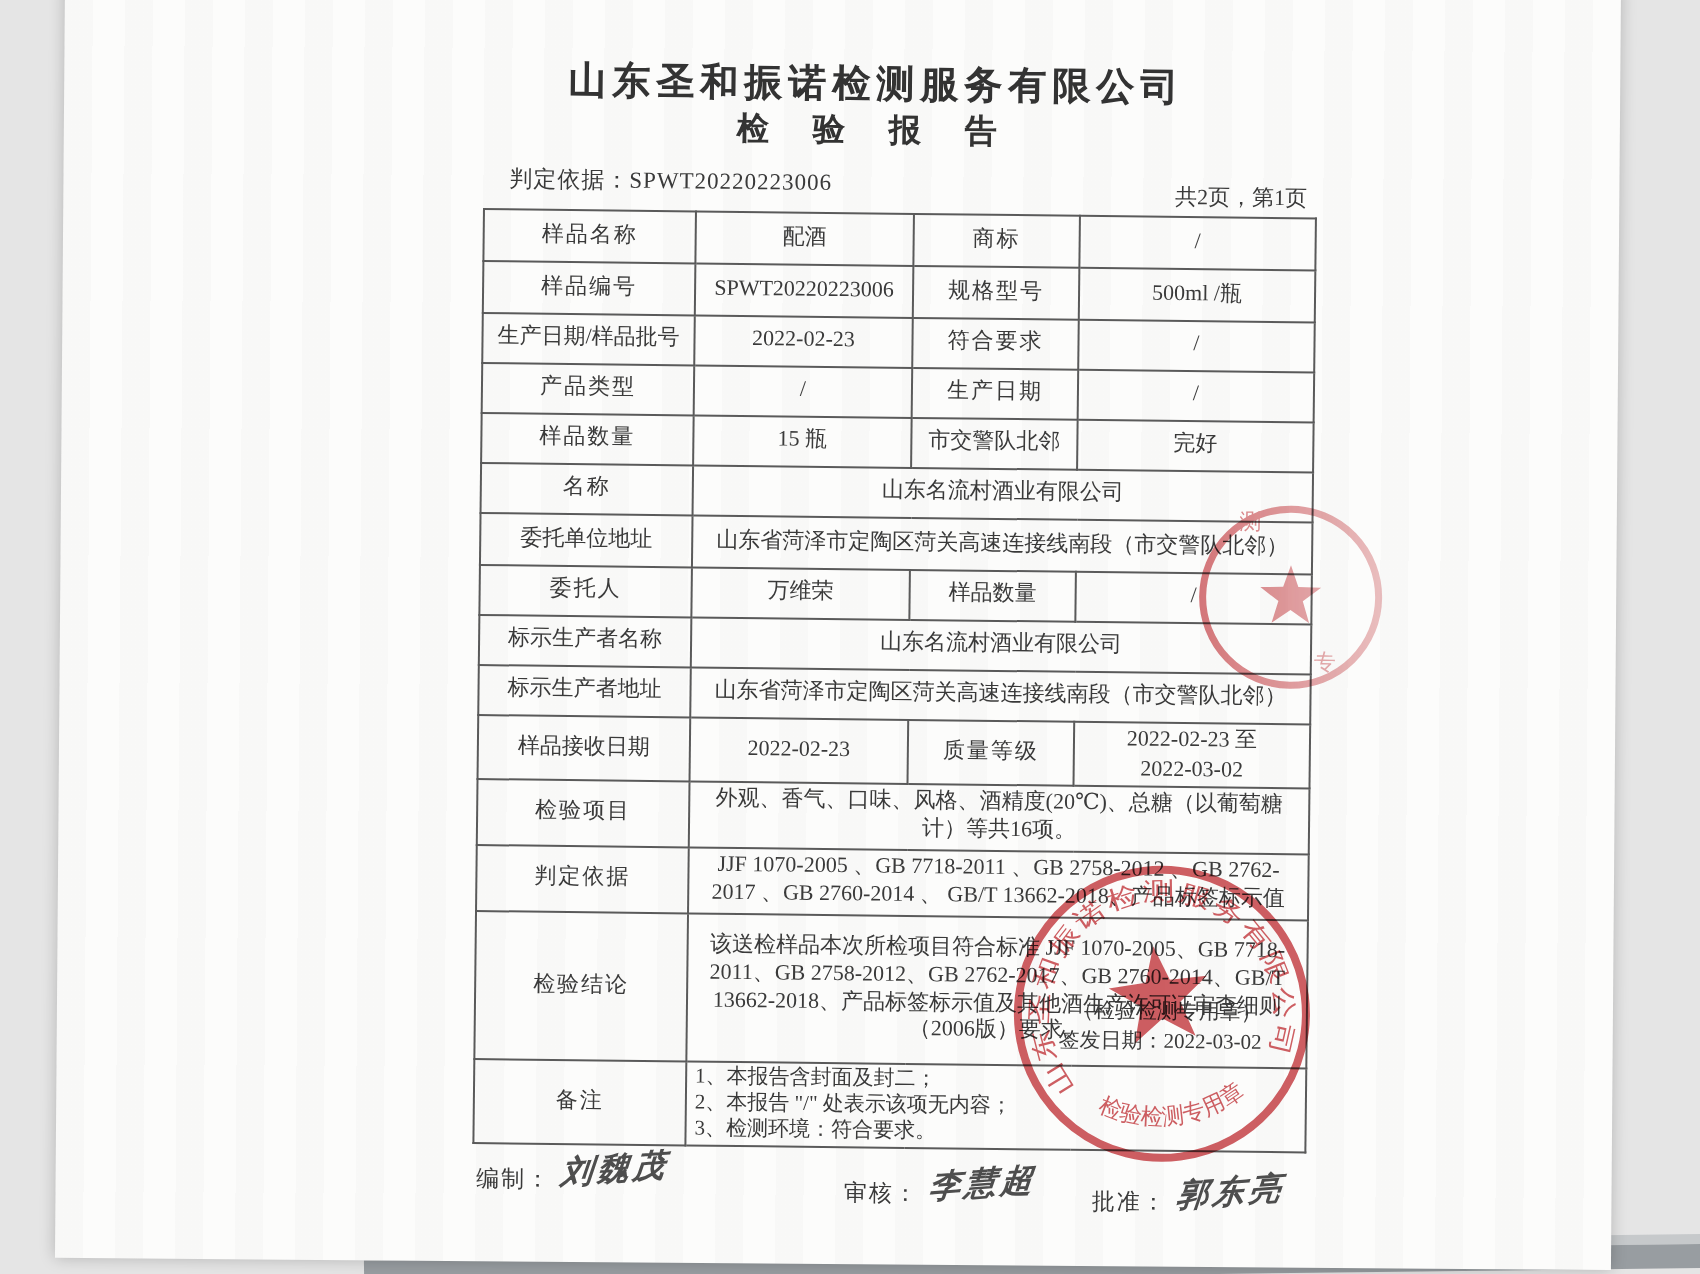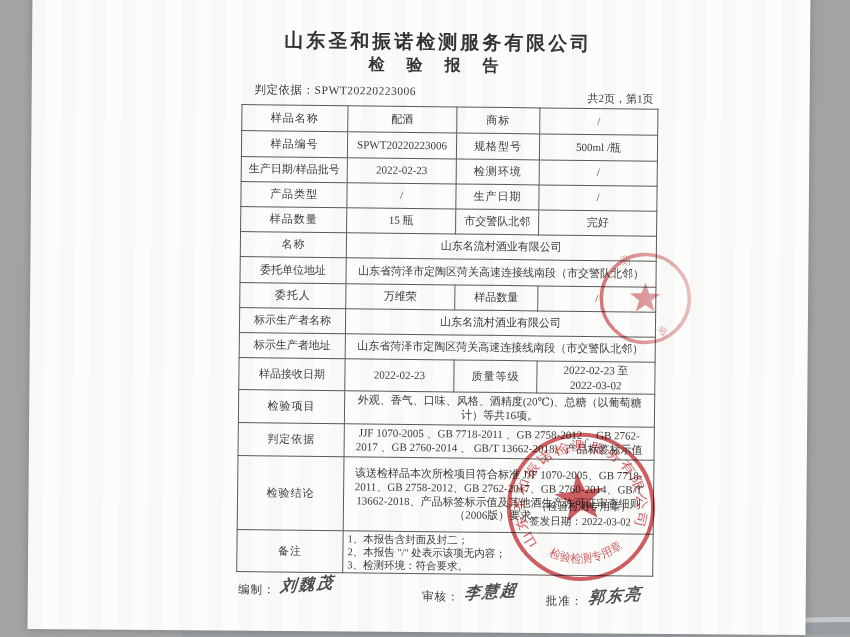--- a/index.html
+++ b/index.html
@@ -1,16 +1,16 @@
 <!DOCTYPE html>
 <html><head>
 <meta charset="utf-8">
 <style>
   html,body{margin:0;padding:0;}
-  #canvas{position:relative;width:850px;height:637px;background:#a3a3a3;overflow:hidden;
+  #canvas{position:relative;width:850px;height:637px;background:#e5e5e5;overflow:hidden;
           font-family:"Liberation Serif","DejaVu Serif",serif;}
   .paper{position:absolute;left:30px;top:-10px;width:778px;height:642px;background:#fcfcfb;
          transform:rotate(0.45deg);box-shadow:0 0 8px rgba(0,0,0,.22);
          background-image:repeating-linear-gradient(90deg,rgba(0,0,0,0.015) 0 14px,rgba(0,0,0,0) 14px 30px);}
   .bed-band1{position:absolute;left:182px;top:621px;width:690px;height:5px;background:#c6c9cb;transform:rotate(-0.7deg);}
   .bed-band2{position:absolute;left:182px;top:626px;width:690px;height:12px;background:#989da1;transform:rotate(-0.7deg);}
   .doc{position:absolute;left:0;top:0;width:850px;height:637px;transform:rotate(0.65deg);
        transform-origin:240px 60px;color:#3a3a3a;}
   .company{position:absolute;left:230px;top:27px;width:416px;text-align:center;
            font-size:19px;font-weight:bold;letter-spacing:3px;color:#333;}
@@ -73,21 +73,21 @@
       </tr>
       <tr style="height:26px">
         <td class="lab">样品编号</td>
         <td>SPWT20220223006</td>
         <td class="lab">规格型号</td>
         <td>500ml /瓶</td>
       </tr>
       <tr style="height:25px">
         <td>生产日期/样品批号</td>
         <td>2022-02-23</td>
-        <td class="lab">检测环境</td>
+        <td class="lab">符合要求</td>
         <td>/</td>
       </tr>
       <tr style="height:25px">
         <td class="lab">产品类型</td>
         <td>/</td>
         <td class="lab">生产日期</td>
         <td>/</td>
       </tr>
       <tr style="height:25px">
         <td class="lab">样品数量</td>

